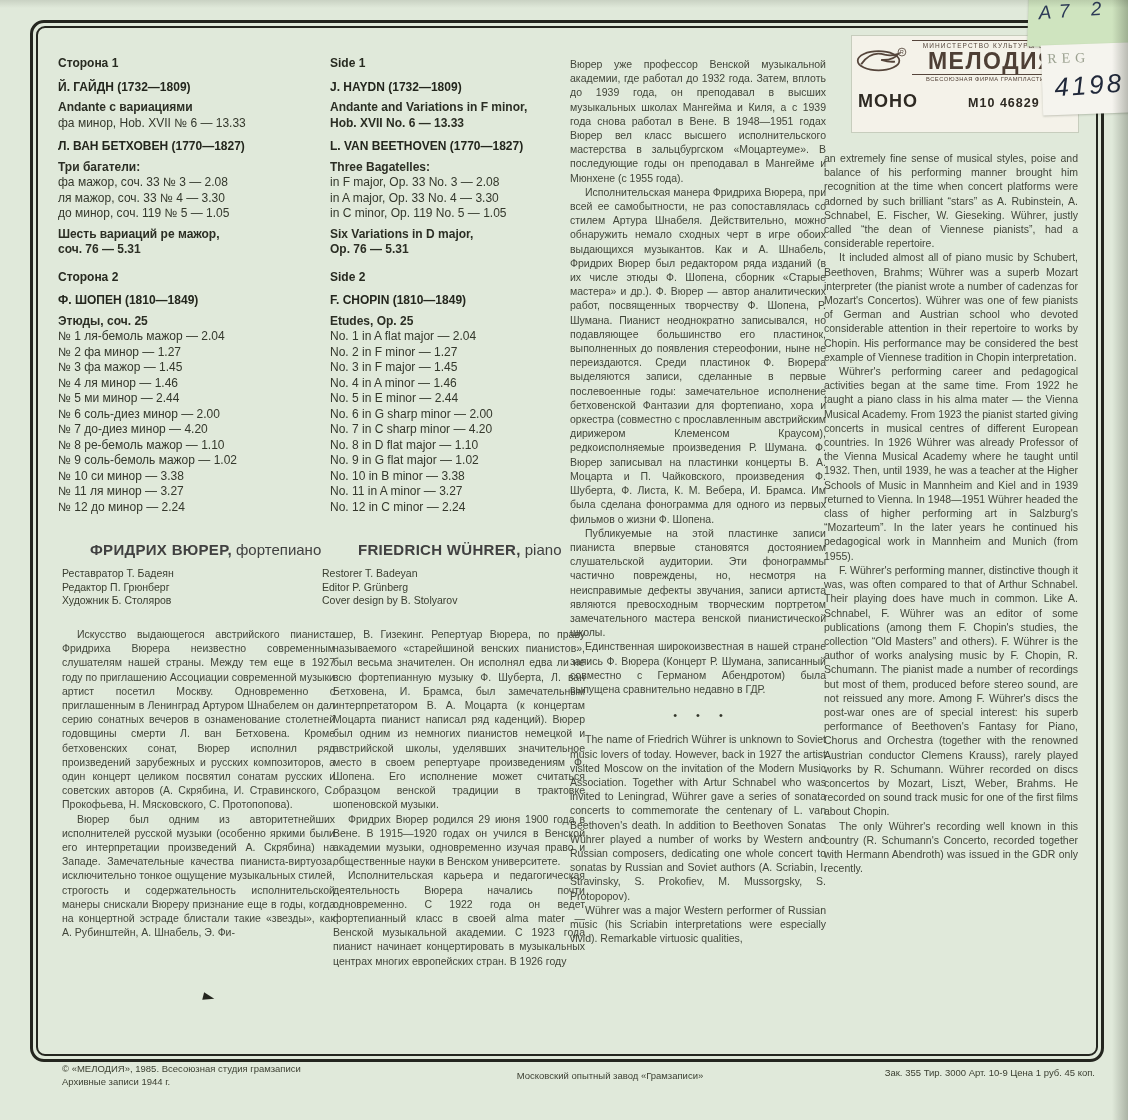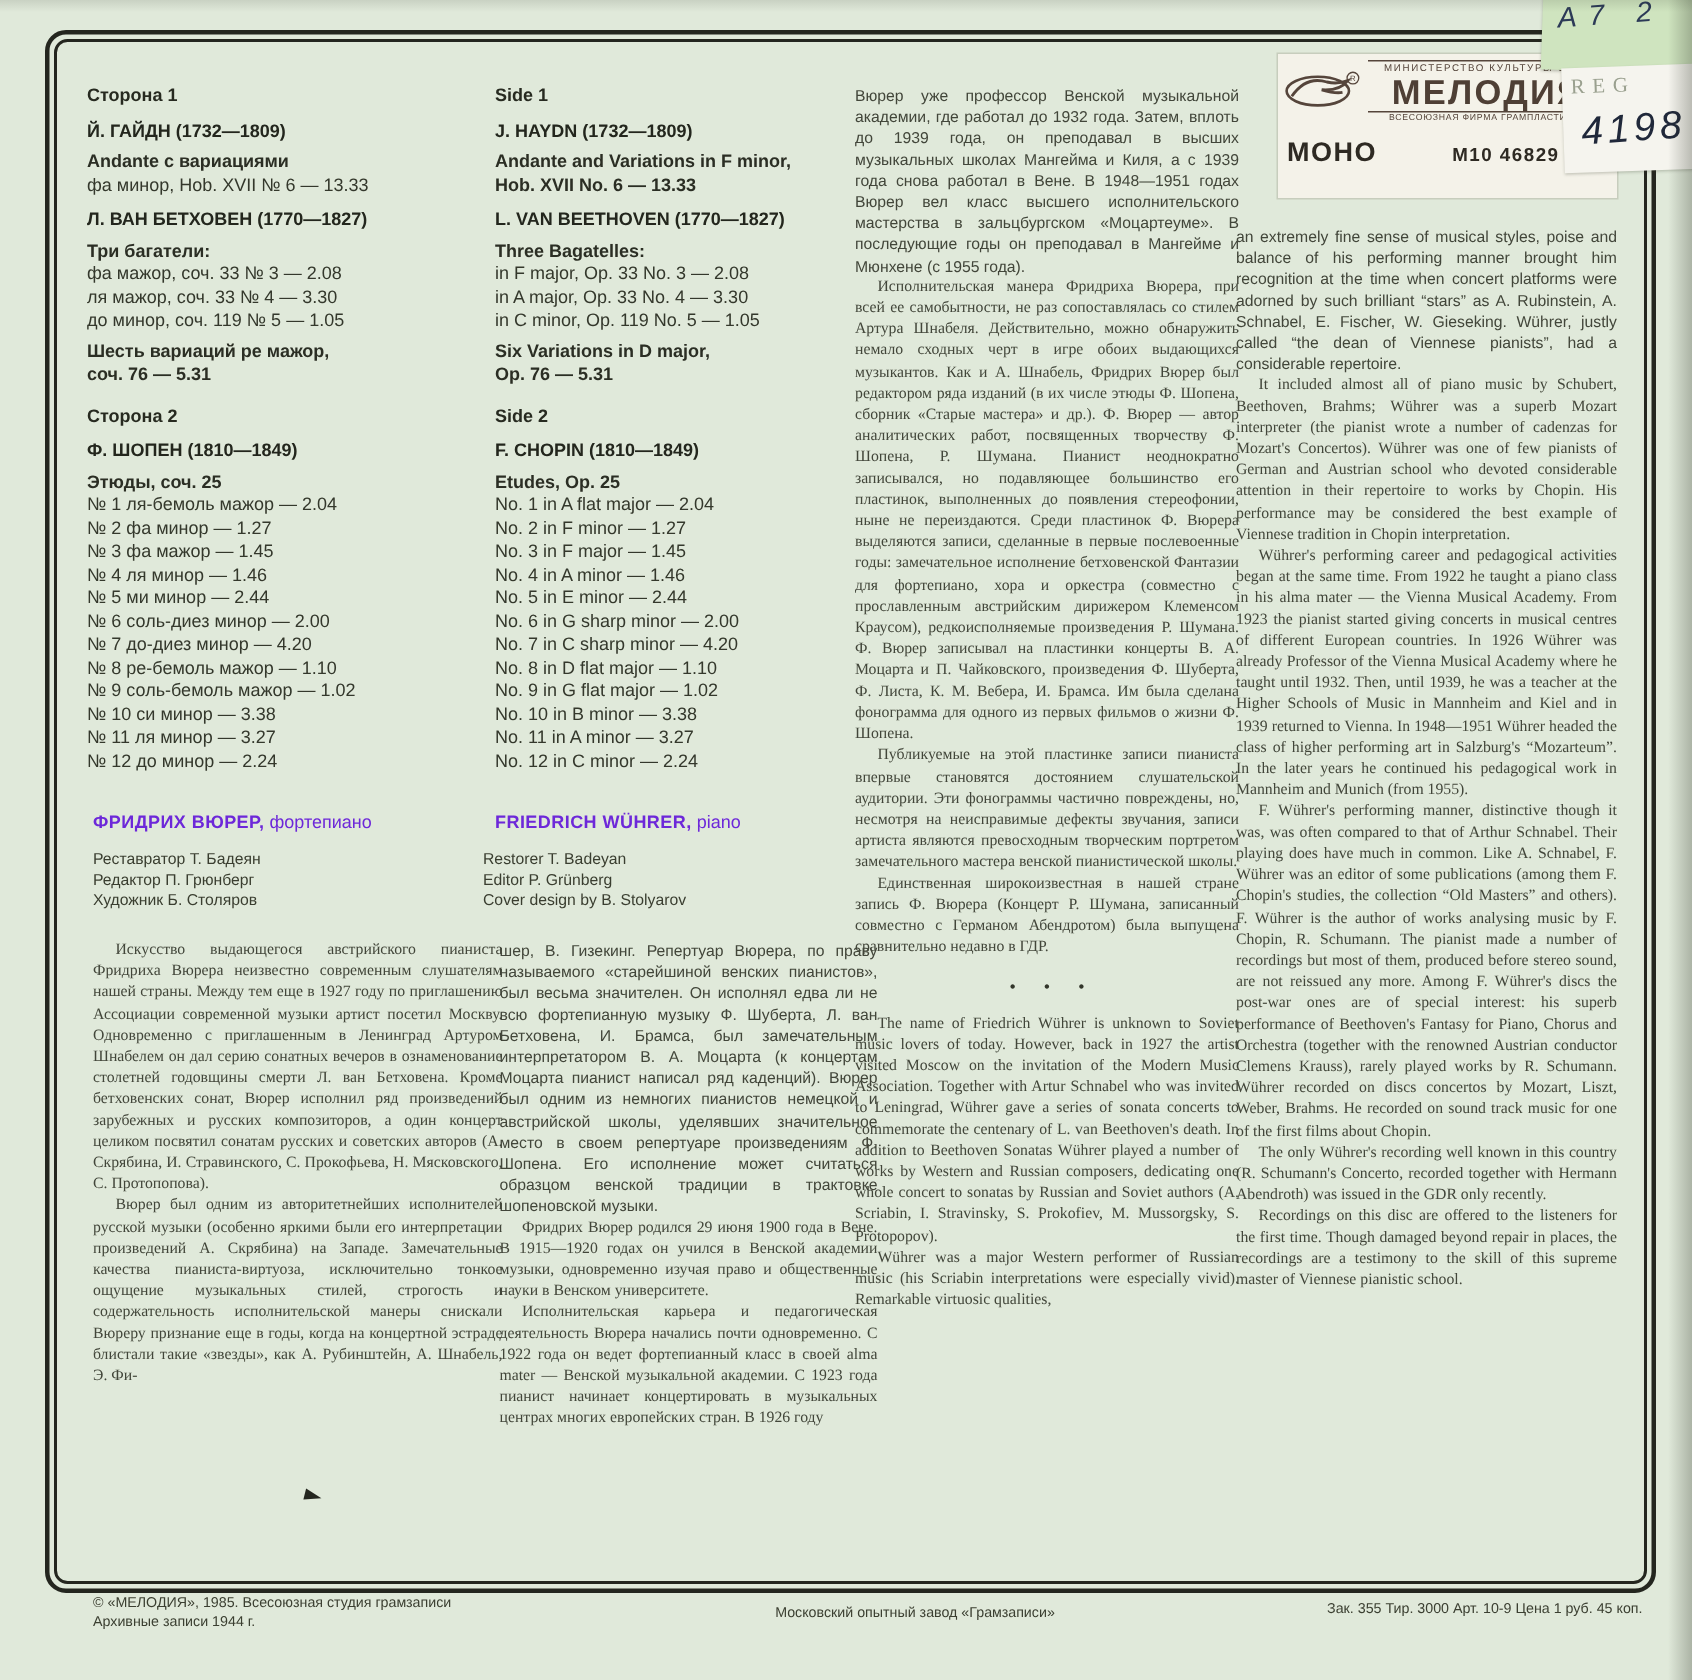--- a/index.html
+++ b/index.html
@@ -18,36 +18,36 @@
   
   .tl{position:absolute;font-size:12px;line-height:15.5px;color:#34382c;z-index:2;}
   .tl div{white-space:nowrap;}
   .tl .side{font-weight:bold;margin-top:12px;margin-bottom:2px;color:#272a20;}
   .tl .comp{font-weight:bold;margin-top:8px;color:#23261d;}
   .tl .tit{font-weight:bold;margin-top:5px;color:#2b2e24;}
   .tl .tit2{font-weight:bold;color:#2b2e24;}
   .tl-ru{left:58px;top:44px;width:276px;}
   .tl-en{left:330px;top:44px;width:252px;}
 
-  .artist{position:absolute;font-size:12px;z-index:2;color:#6d28d9;}
+  .artist{position:absolute;font-size:15px;z-index:2;color:#404040;margin-left:28px;}
   .artist .a-name{font-weight:bold;letter-spacing:0.3px;}
   .artist .a-instr{font-weight:normal;}
   .artist-ru{left:62px;top:541px;}
   .artist-en{left:330px;top:541px;}
 
   .credits{position:absolute;font-size:10.5px;line-height:13.5px;z-index:2;color:#3a3e30;}
   .credits div{white-space:nowrap;}
   .credits-ru{left:62px;top:567px;}
   .credits-en{left:322px;top:567px;}
 
   
   .essay{position:absolute;text-align:justify;font-size:10.5px;line-height:14.2px;
          color:#42463a;z-index:2;}
   .essay div{margin:0;}
-  .essay div.ind{text-indent:15px;font-family:Liberation Serif, serif;}
+  .essay div.ind{text-indent:15px;}
   .essay div.sep{text-align:center;text-indent:0;margin:12px 0 10px 0;word-spacing:16px;
                  font-size:11px;color:#33362b;}
   .essay-1{left:62px;top:627px;width:273px;}
   .essay-2{left:333px;top:627px;width:252px;}
   .essay-3{left:570px;top:57px;width:256px;}
   .essay-4{left:824px;top:151px;width:254px;}
 
   .cont-arrow{position:absolute;left:205px;top:991px;font-size:10px;color:#24261f;z-index:2;
               transform:rotate(14deg) scaleX(1.5);}
 
@@ -215,21 +215,20 @@
       <div class="sep">• • •</div>
       <div class="ind">The name of Friedrich Wührer is unknown to Soviet music lovers of today. However, back in 1927 the artist visited Moscow on the invitation of the Modern Music Association. Together with Artur Schnabel who was invited to Leningrad, Wührer gave a series of sonata concerts to commemorate the centenary of L. van Beethoven's death. In addition to Beethoven Sonatas Wührer played a number of works by Western and Russian composers, dedicating one whole concert to sonatas by Russian and Soviet authors (A. Scriabin, I. Stravinsky, S. Prokofiev, M. Mussorgsky, S. Protopopov).</div>
       <div class="ind">Wührer was a major Western performer of Russian music (his Scriabin interpretations were especially vivid). Remarkable virtuosic qualities,</div>
     </div>
   <div class="essay essay-4">
       <div>an extremely fine sense of musical styles, poise and balance of his performing manner brought him recognition at the time when concert platforms were adorned by such brilliant “stars” as A. Rubinstein, A. Schnabel, E. Fischer, W. Gieseking. Wührer, justly called “the dean of Viennese pianists”, had a considerable repertoire.</div>
       <div class="ind">It included almost all of piano music by Schubert, Beethoven, Brahms; Wührer was a superb Mozart interpreter (the pianist wrote a number of cadenzas for Mozart's Concertos). Wührer was one of few pianists of German and Austrian school who devoted considerable attention in their repertoire to works by Chopin. His performance may be considered the best example of Viennese tradition in Chopin interpretation.</div>
       <div class="ind">Wührer's performing career and pedagogical activities began at the same time. From 1922 he taught a piano class in his alma mater — the Vienna Musical Academy. From 1923 the pianist started giving concerts in musical centres of different European countries. In 1926 Wührer was already Professor of the Vienna Musical Academy where he taught until 1932. Then, until 1939, he was a teacher at the Higher Schools of Music in Mannheim and Kiel and in 1939 returned to Vienna. In 1948—1951 Wührer headed the class of higher performing art in Salzburg's “Mozarteum”. In the later years he continued his pedagogical work in Mannheim and Munich (from 1955).</div>
       <div class="ind">F. Wührer's performing manner, distinctive though it was, was often compared to that of Arthur Schnabel. Their playing does have much in common. Like A. Schnabel, F. Wührer was an editor of some publications (among them F. Chopin's studies, the collection “Old Masters” and others). F. Wührer is the author of works analysing music by F. Chopin, R. Schumann. The pianist made a number of recordings but most of them, produced before stereo sound, are not reissued any more. Among F. Wührer's discs the post-war ones are of special interest: his superb performance of Beethoven's Fantasy for Piano, Chorus and Orchestra (together with the renowned Austrian conductor Clemens Krauss), rarely played works by R. Schumann. Wührer recorded on discs concertos by Mozart, Liszt, Weber, Brahms. He recorded on sound track music for one of the first films about Chopin.</div>
       <div class="ind">The only Wührer's recording well known in this country (R. Schumann's Concerto, recorded together with Hermann Abendroth) was issued in the GDR only recently.</div>
-      <div class="ind">Recordings on this disc are offered to the listeners for the first time. Though damaged beyond repair in places, the recordings are a testimony to the skill of this supreme master of Viennese pianistic school.</div>
     </div>
 
   <div class="cont-arrow">▶</div>
 
   <div class="footer footer-left">
     <div>© «МЕЛОДИЯ», 1985. Всесоюзная студия грамзаписи</div>
     <div>Архивные записи 1944 г.</div>
   </div>
   <div class="footer footer-center">Московский опытный завод «Грамзаписи»</div>
   <div class="footer footer-right">Зак. 355 Тир. 3000 Арт. 10-9 Цена 1 руб. 45 коп.</div>

